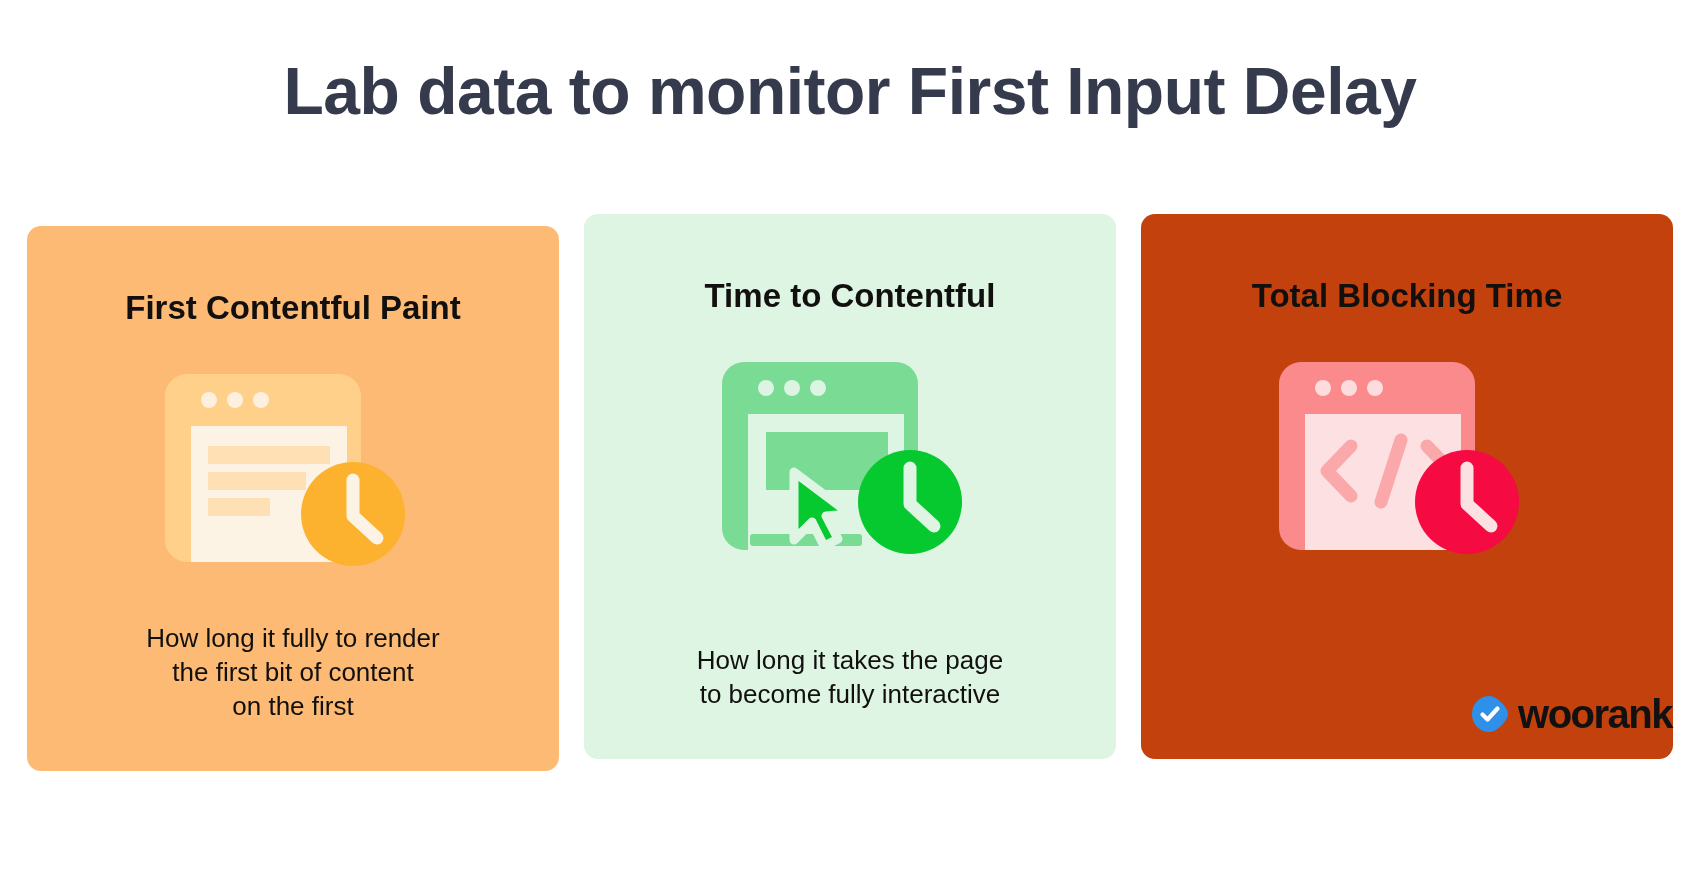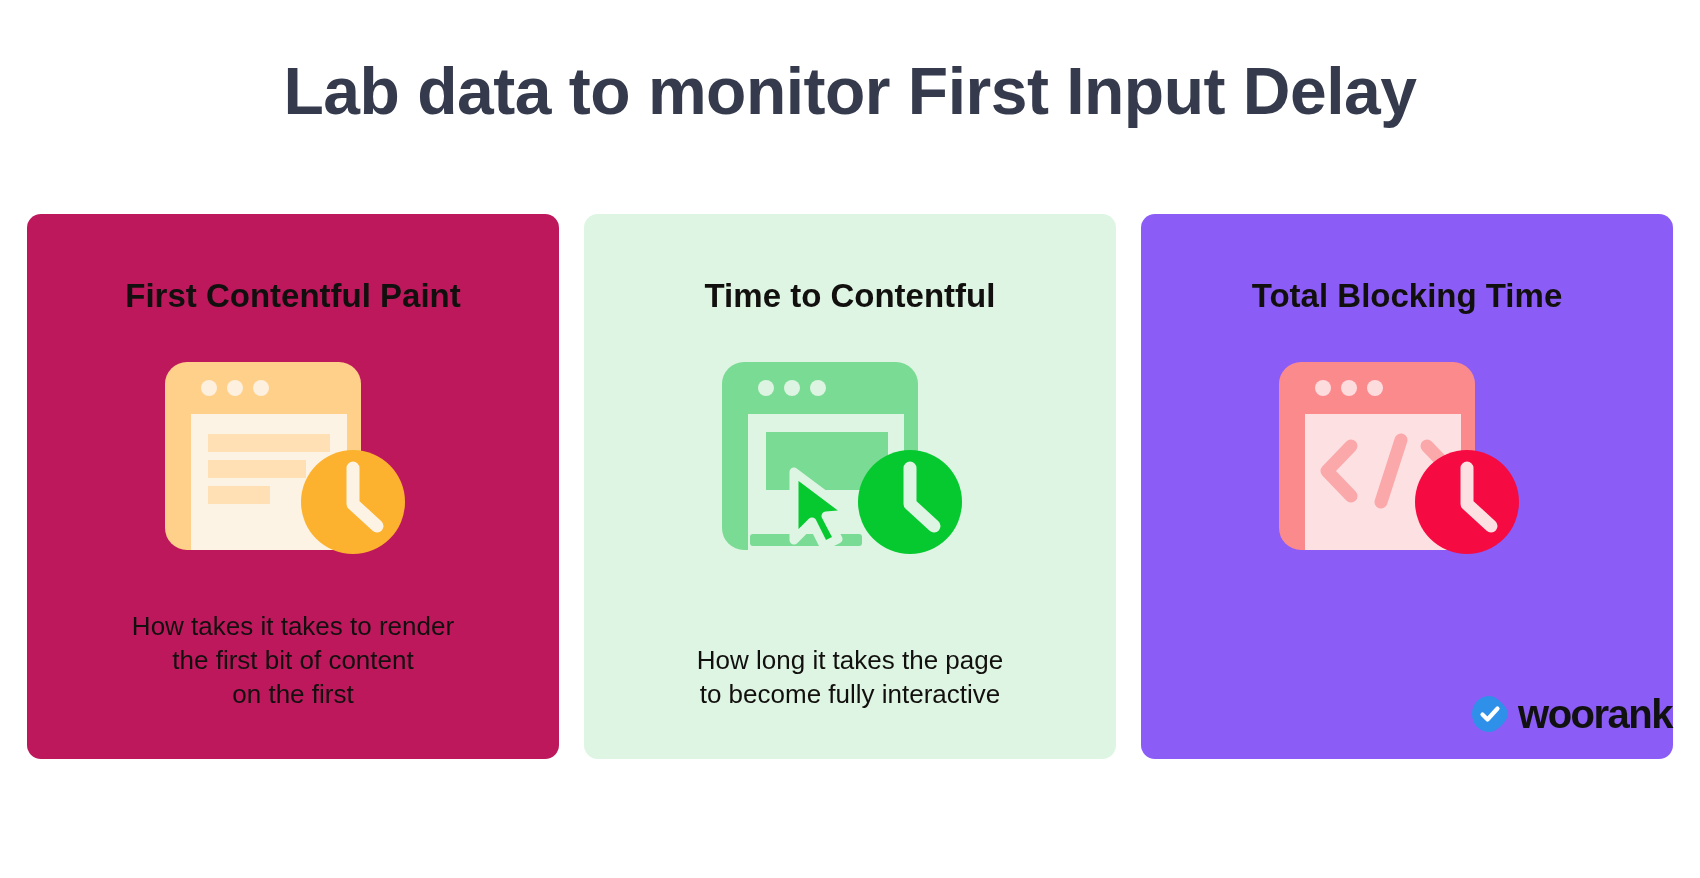--- a/index.html
+++ b/index.html
@@ -50,23 +50,23 @@
   .card {
     width: 532px;
     height: 545px;
     border-radius: 14px;
     position: relative;
     box-sizing: border-box;
     display: flex;
     flex-direction: column;
     align-items: center;
   }
-  .card-fcp { background: #be185d; }
+  .card-fcp { background: #fdba74; margin-top: 12px; }
   .card-tti { background: #ddf5e2; }
-  .card-tbt { background: #8b5cf6; }
+  .card-tbt { background: #c2410c; }
 
   .card-title {
     margin-top: 62px;
     font-size: 33px;
     line-height: 40px;
     font-weight: bold;
     color: #12100e;
     text-align: center;
     white-space: nowrap;
   }
@@ -135,21 +135,21 @@
           <rect x="45" y="78" width="122" height="18" fill="#FEE0B4"></rect>
           <rect x="45" y="104" width="98" height="18" fill="#FEE0B4"></rect>
           <rect x="45" y="130" width="62" height="18" fill="#FEE0B4"></rect>
 
           <circle cx="190" cy="146" r="52" fill="#FCB22E"></circle>
           <path d="M190 112 L190 148 L214 170" stroke="#FDF3E4" stroke-width="13" stroke-linecap="round" stroke-linejoin="round" fill="none"></path>
         </svg>
       </div>
 
       <div class="card-desc">
-        <div><span>How takes it takes to render</span></div>
+        <div><span>How long it fully to render</span></div>
         <div><span>the </span><span class="b">first bit of content</span></div>
         <div><span>on the first</span></div>
       </div>
     </div>
 
     <div class="card card-tti">
       <div class="card-title">Time to Contentful</div>
 
       <div class="card-icon">
         <svg viewBox="0 0 260 200" xmlns="http://www.w3.org/2000/svg">

